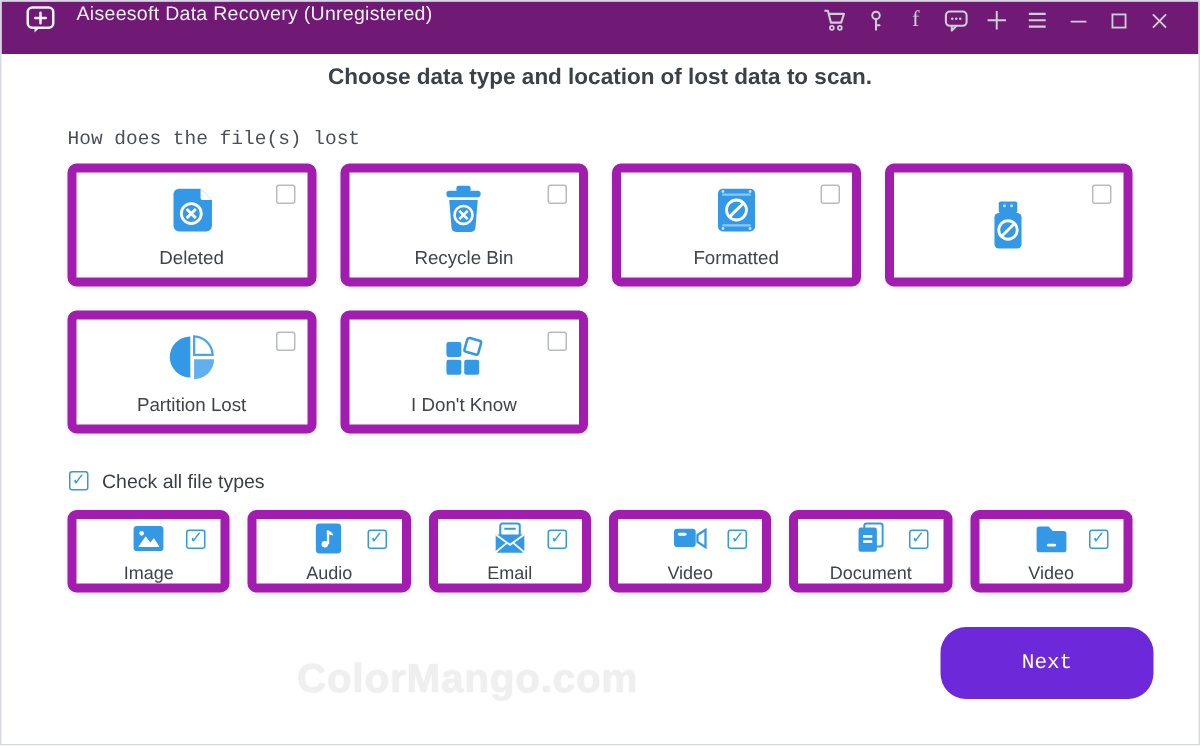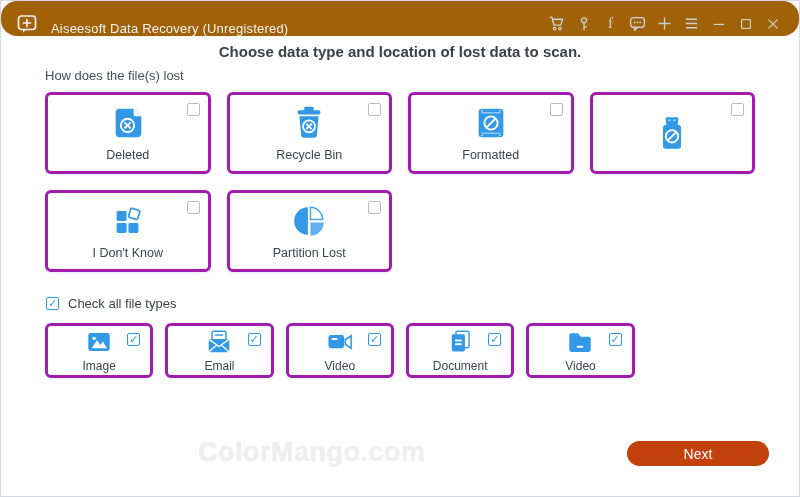--- a/index.html
+++ b/index.html
@@ -3,37 +3,37 @@
 <meta charset="utf-8">
 <style>
   * { box-sizing: border-box; margin: 0; padding: 0; }
   html,body { background:#f2f2f2; font-family:"Liberation Sans", sans-serif; }
   .window {
     position:relative; width:800px; height:497px; background:#fff;
     border:1px solid #d6d9dd; overflow:hidden;
   }
   
   .titlebar {
-    height:35px; background:#a16207; display:flex; align-items:flex-end;
-    padding:0 14px 0 14px; color:#e9ebee;border-radius:16px;
+    height:35px; background:#701a75; display:flex; align-items:flex-start;
+    padding:0 14px 0 14px; color:#e9ebee;
   }
   .app-logo { width:24px; height:24px; margin-right:12px; display:flex; align-items:center; justify-content:center; }
   .win-title { font-size:13px; letter-spacing:.2px; color:#f0f2f4; }
   .tb-right { margin-left:auto; display:flex; align-items:center; gap:2px; }
   .tbtn { width:25px; height:25px; display:flex; align-items:center; justify-content:center; cursor:pointer; color:#ccd0d5; }
   .fb-glyph { font-size:15px; color:#ccd0d5; font-family:"Liberation Serif", serif; }
   
   .content { padding:0 44px; }
   .heading { margin-top:7px; text-align:center; font-size:15px; font-weight:bold; color:#3c4148; }
-  .section-label { margin-top:8px; margin-bottom:9px; font-size:13px; color:#4a4f57; }
+  .section-label { margin-top:25px; margin-bottom:9px; font-size:13px; color:#4a4f57;font-family:Liberation Mono, monospace; }
   .grid4 { display:grid; grid-template-columns:repeat(4,1fr); gap:16px; }
   .grid6 { display:grid; grid-template-columns:repeat(6,1fr); gap:12px; }
   .row2 { margin-top:16px; }
   .card {
-    position:relative; background:#fff; border:3px solid #a21caf; border-radius:6px;
+    position:relative; background:#fff; border:6px solid #a21caf; border-radius:6px;
     display:flex; flex-direction:column; align-items:center; justify-content:center;
     box-shadow:0 1px 3px rgba(168,199,231,.35); cursor:pointer;
   }
   .card.big { height:82px; }
   .card.small { height:55px; }
   .card .label { font-size:12.5px; color:#3f444b; margin-top:6px; }
   .card.small .label { font-size:12px; margin-top:3px; }
   .card .cb { position:absolute; top:8px; right:8px; }
   .card.small .cb { top:7px; right:10px; }
   .cb {
@@ -45,23 +45,23 @@
   .cb.checked::after { color:#3399e6; }
   .checkall { display:flex; align-items:center; gap:9px; margin:24px 0 12px 1px; font-size:13px; color:#3a3f45; cursor:pointer; }
   .icon-big { width:38px; height:38px; }
   .icon-sm { width:28px; height:28px; }
   
   .watermark {
     position:absolute; left:197px; bottom:28px; font-size:27px; font-weight:bold;
     color:#efefef; letter-spacing:.5px; text-shadow:0 0 1px #e2e2e2; user-select:none;
   }
   .next-btn {
-    position:absolute; right:30px; bottom:30px; width:142px; height:25px;
-    background:#c2410c; color:#fff; border:none; border-radius:17px;
-    font-size:14px; font-family:Liberation Sans, sans-serif; cursor:pointer;
+    position:absolute; right:30px; bottom:30px; width:142px; height:48px;
+    background:#6d28d9; color:#fff; border:none; border-radius:17px;
+    font-size:14px; font-family:Liberation Mono, monospace; cursor:pointer;
   }
 </style>
 </head>
 <body>
 
 <div class="window">
 
   <div class="titlebar">
     <span class="app-logo">
       <svg width="22" height="22" viewBox="0 0 22 22">
@@ -181,56 +181,66 @@
           <path d="M15.4 28.1 L24.6 18.9" stroke="#ffffff" stroke-width="2"></path>
         </svg>
       </div>
     </div>
 
     <div class="grid4 row2">
 
       <div class="card big">
         <span class="cb"></span>
         <svg class="icon-big" viewBox="0 0 40 40">
+          <path d="M18.8 5.6 a14.4 14.4 0 0 0 0 28.8 z" fill="#3399e6"></path>
+          <path d="M21.5 21.5 h14 a14 14 0 0 1 -14 14 z" fill="#5fb0ed"></path>
+          <path d="M21.5 18.5 v-13 a13.5 13.5 0 0 1 13 13 z" fill="#ffffff" stroke="#4aa5ea" stroke-width="1.6"></path>
+        </svg>
+        <div class="label">Partition Lost</div>
+      </div>
+
+      <div class="card big">
+        <span class="cb"></span>
+        <svg class="icon-big" viewBox="0 0 40 40">
           <rect x="8" y="9.5" width="10.5" height="10.5" rx="1.5" fill="#3399e6"></rect>
           <rect x="8" y="22" width="10.5" height="10.5" rx="1.5" fill="#3399e6"></rect>
           <rect x="20.5" y="22" width="10.5" height="10.5" rx="1.5" fill="#3399e6"></rect>
           <rect x="21.5" y="7.5" width="10" height="10" rx="1.5" fill="#ffffff" stroke="#3399e6" stroke-width="1.8" transform="rotate(16 26.5 12.5)"></rect>
         </svg>
         <div class="label">I Don't Know</div>
       </div>
-
-      <div class="card big">
-        <span class="cb"></span>
-        <svg class="icon-big" viewBox="0 0 40 40">
-          <path d="M18.8 5.6 a14.4 14.4 0 0 0 0 28.8 z" fill="#3399e6"></path>
-          <path d="M21.5 21.5 h14 a14 14 0 0 1 -14 14 z" fill="#5fb0ed"></path>
-          <path d="M21.5 18.5 v-13 a13.5 13.5 0 0 1 13 13 z" fill="#ffffff" stroke="#4aa5ea" stroke-width="1.6"></path>
-        </svg>
-        <div class="label">Partition Lost</div>
-      </div>
     </div>
 
     <div class="checkall">
       <span class="cb checked"></span>
       <span>Check all file types</span>
     </div>
 
     <div class="grid6">
 
       <div class="card small">
         <span class="cb checked"></span>
         <svg class="icon-sm" viewBox="0 0 34 34">
           <rect x="4" y="6" width="26" height="22" rx="3" fill="#3399e6"></rect>
           <circle cx="11" cy="12.5" r="2" fill="#ffffff"></circle>
           <path d="M8 24.5 l6.5-9.5 4.2 5.5 3-4 5 8 z" fill="#ffffff"></path>
         </svg>
         <div class="label">Image</div>
       </div>
 
+      <div class="card small">
+        <span class="cb checked"></span>
+        <svg class="icon-sm" viewBox="0 0 34 34">
+          <rect x="6" y="4" width="22" height="26" rx="3" fill="#3399e6"></rect>
+          <circle cx="13.8" cy="22" r="2.8" fill="#ffffff"></circle>
+          <rect x="15.6" y="10" width="2" height="12" fill="#ffffff"></rect>
+          <path d="M15.6 10 q4.5 .5 5.6 4.4 l-5.6 -1.4 z" fill="#ffffff"></path>
+        </svg>
+        <div class="label">Audio</div>
+      </div>
 
       <div class="card small">
         <span class="cb checked"></span>
         <svg class="icon-sm" viewBox="0 0 34 34">
           <rect x="8.5" y="4" width="17" height="11" rx="2" fill="#ffffff" stroke="#3399e6" stroke-width="1.8"></rect>
           <path d="M12 8.5 h10" stroke="#3399e6" stroke-width="1.8"></path>
           <path d="M4.5 13.5 h25 v14 a2 2 0 0 1 -2 2 h-21 a2 2 0 0 1 -2 -2 z" fill="#3399e6"></path>
           <path d="M4.5 13.5 l12.5 9 12.5 -9 M4.5 29 l9.5 -8 M29.5 29 l-9.5 -8" stroke="#ffffff" stroke-width="1.6" fill="none"></path>
         </svg>
         <div class="label">Email</div>

